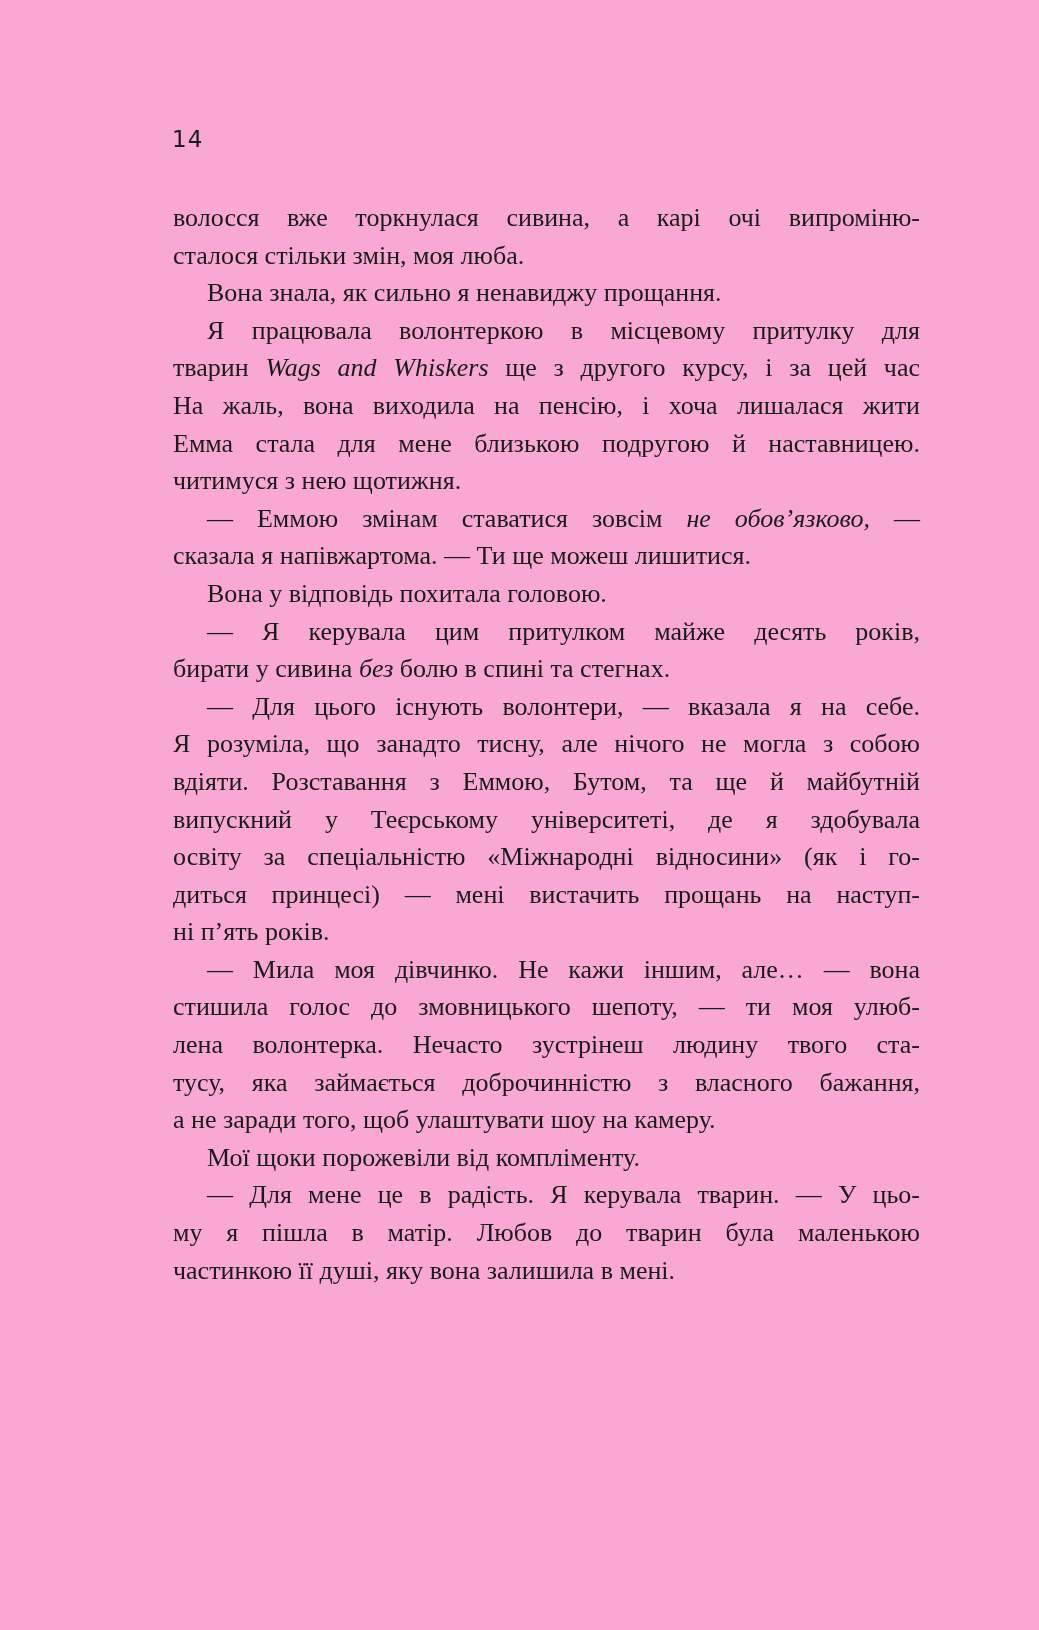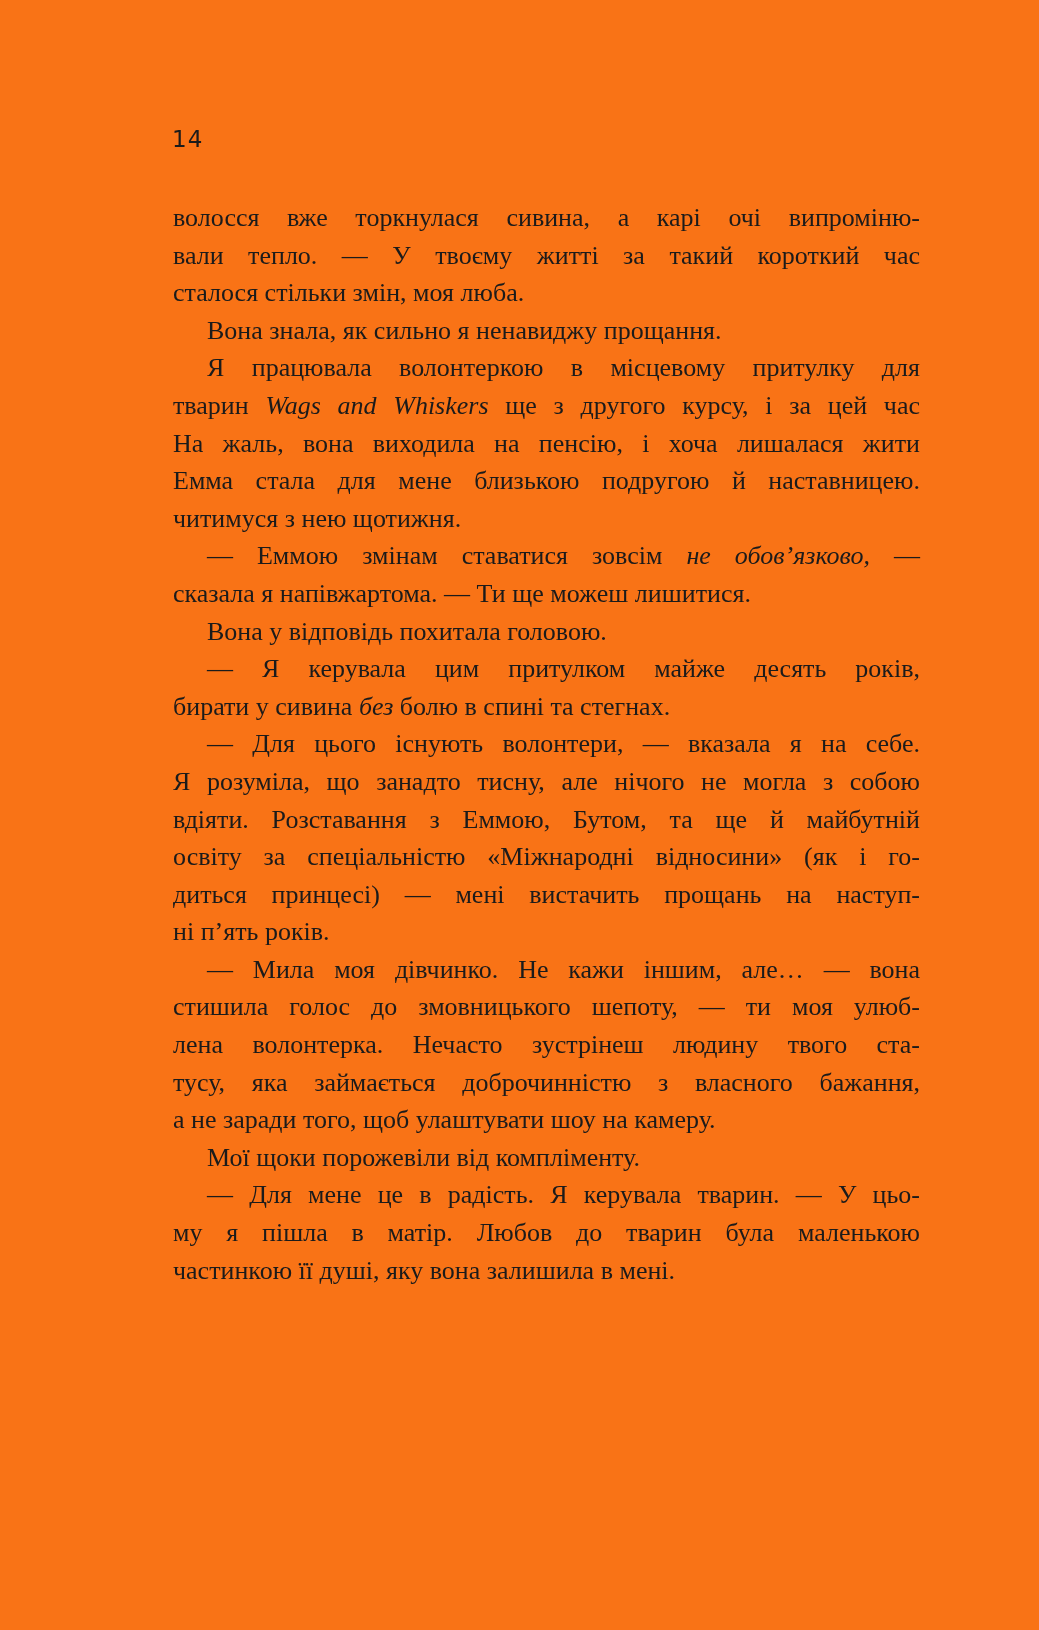--- a/index.html
+++ b/index.html
@@ -4,21 +4,21 @@
 <style>
   html, body {
     margin: 0;
     padding: 0;
     background: #ffffff;
   }
   .page {
     position: relative;
     width: 1039px;
     height: 1630px;
-    background: #f97316;
+    background: #f9a8d4;
     overflow: hidden;
     font-family: "Liberation Serif", "DejaVu Serif", serif;
     color: #1b1b1b;
   }
   .folio {
     position: absolute;
     left: 172px;
     top: 126px;
     font-family: "DejaVu Sans", "Liberation Sans", sans-serif;
     font-size: 23px;
@@ -51,21 +51,20 @@
   .rg { font-style: normal; margin-top: 40px; }
 </style>
 </head>
 <body>
 
 <div class="page">
   <div class="folio">14</div>
   <div class="text-block">
       <div class="paragraph">
         <div class="line"><span class="rg">волосся вже торкнулася сивина, а карі очі випроміню-</span></div>
-        <div class="line"><span class="rg">вали тепло. — У твоєму житті за такий короткий час</span></div>
         <div class="line last"><span class="rg">сталося стільки змін, моя люба.</span></div>
       </div>
       <div class="paragraph">
         <div class="line last indent"><span class="rg">Вона знала, як сильно я ненавиджу прощання.</span></div>
       </div>
       <div class="paragraph">
         <div class="line indent"><span class="rg">Я працювала волонтеркою в місцевому притулку для</span></div>
         <div class="line"><span class="rg">тварин </span><span class="it">Wags and Whiskers</span><span class="rg"> ще з другого курсу, і за цей час</span></div>
         <div class="line"><span class="rg">На жаль, вона виходила на пенсію, і хоча лишалася жити</span></div>
         <div class="line"><span class="rg">Емма стала для мене близькою подругою й наставницею.</span></div>
@@ -79,20 +78,21 @@
         <div class="line last indent"><span class="rg">Вона у відповідь похитала головою.</span></div>
       </div>
       <div class="paragraph">
         <div class="line indent"><span class="rg">— Я керувала цим притулком майже десять років,</span></div>
         <div class="line last"><span class="rg">бирати у сивина </span><span class="it">без</span><span class="rg"> болю в спині та стегнах.</span></div>
       </div>
       <div class="paragraph">
         <div class="line indent"><span class="rg">— Для цього існують волонтери, — вказала я на себе.</span></div>
         <div class="line"><span class="rg">Я розуміла, що занадто тисну, але нічого не могла з собою</span></div>
         <div class="line"><span class="rg">вдіяти. Розставання з Еммою, Бутом, та ще й майбутній</span></div>
+        <div class="line"><span class="rg">випускний у Теєрському університеті, де я здобувала</span></div>
         <div class="line"><span class="rg">освіту за спеціальністю «Міжнародні відносини» (як і го-</span></div>
         <div class="line"><span class="rg">диться принцесі) — мені вистачить прощань на наступ-</span></div>
         <div class="line last"><span class="rg">ні п’ять років.</span></div>
       </div>
       <div class="paragraph">
         <div class="line indent"><span class="rg">— Мила моя дівчинко. Не кажи іншим, але… — вона</span></div>
         <div class="line"><span class="rg">стишила голос до змовницького шепоту, — ти моя улюб-</span></div>
         <div class="line"><span class="rg">лена волонтерка. Нечасто зустрінеш людину твого ста-</span></div>
         <div class="line"><span class="rg">тусу, яка займається доброчинністю з власного бажання,</span></div>
         <div class="line last"><span class="rg">а не заради того, щоб улаштувати шоу на камеру.</span></div>

